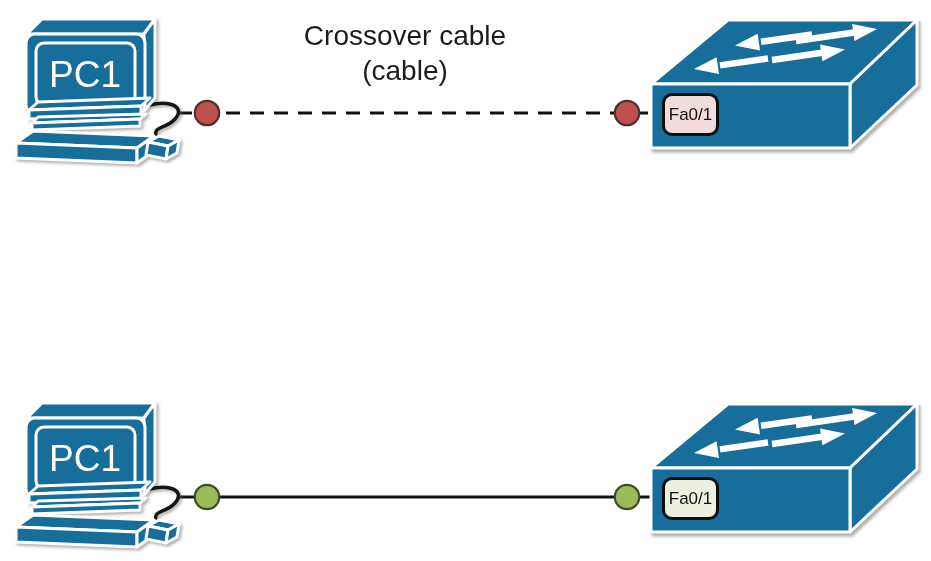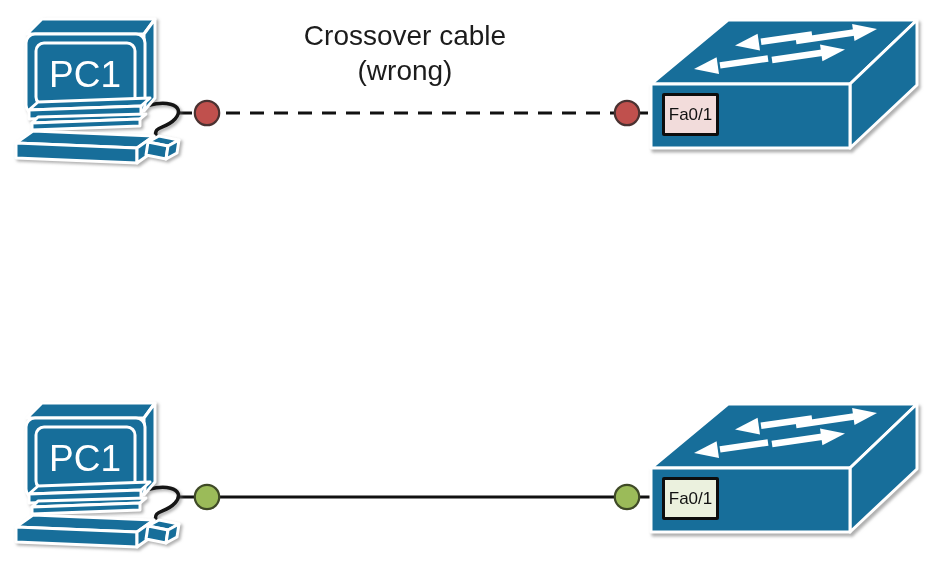--- a/index.html
+++ b/index.html
@@ -100,40 +100,40 @@
   .arrow-head { fill: #ffffff; }
 
   .port-label {
     position: absolute;
     left: 662px;
     top: 85px;
     width: 57px;
     height: 43px;
     box-sizing: border-box;
     border: 3px solid var(--port-border, #0d0d0d);
-    border-radius: 2px;
+    border-radius: 10px;
     display: flex;
     align-items: center;
     justify-content: center;
     font-size: 17px;
     color: #111111;
   }
   .scenario.wrong  .port-label { background: var(--wrong-port-bg, #F2DCDB); }
   .scenario.correct .port-label { background: var(--correct-port-bg, #EBF1DE); }
 </style>
 </head>
 <body>
 
 <div class="canvas">
 
   <section class="scenario wrong">
 
     <div class="caption">
       <div>Crossover cable</div>
-      <div>(wrong)</div>
+      <div>(cable)</div>
     </div>
 
     <svg class="cable-svg" viewBox="0 0 535 44">
       <line class="cable-line dashed" x1="38" y1="22" x2="523" y2="22"></line>
       <circle class="endpoint" cx="67" cy="22" r="12.2"></circle>
       <circle class="endpoint" cx="487" cy="22" r="12.2"></circle>
     </svg>
 
     <svg class="pc-svg" viewBox="0 0 195 170">
       <path class="cord" d="M 137,99 C 160,88 186,94 173,109 C 163,120 151,115 154,127"></path>

